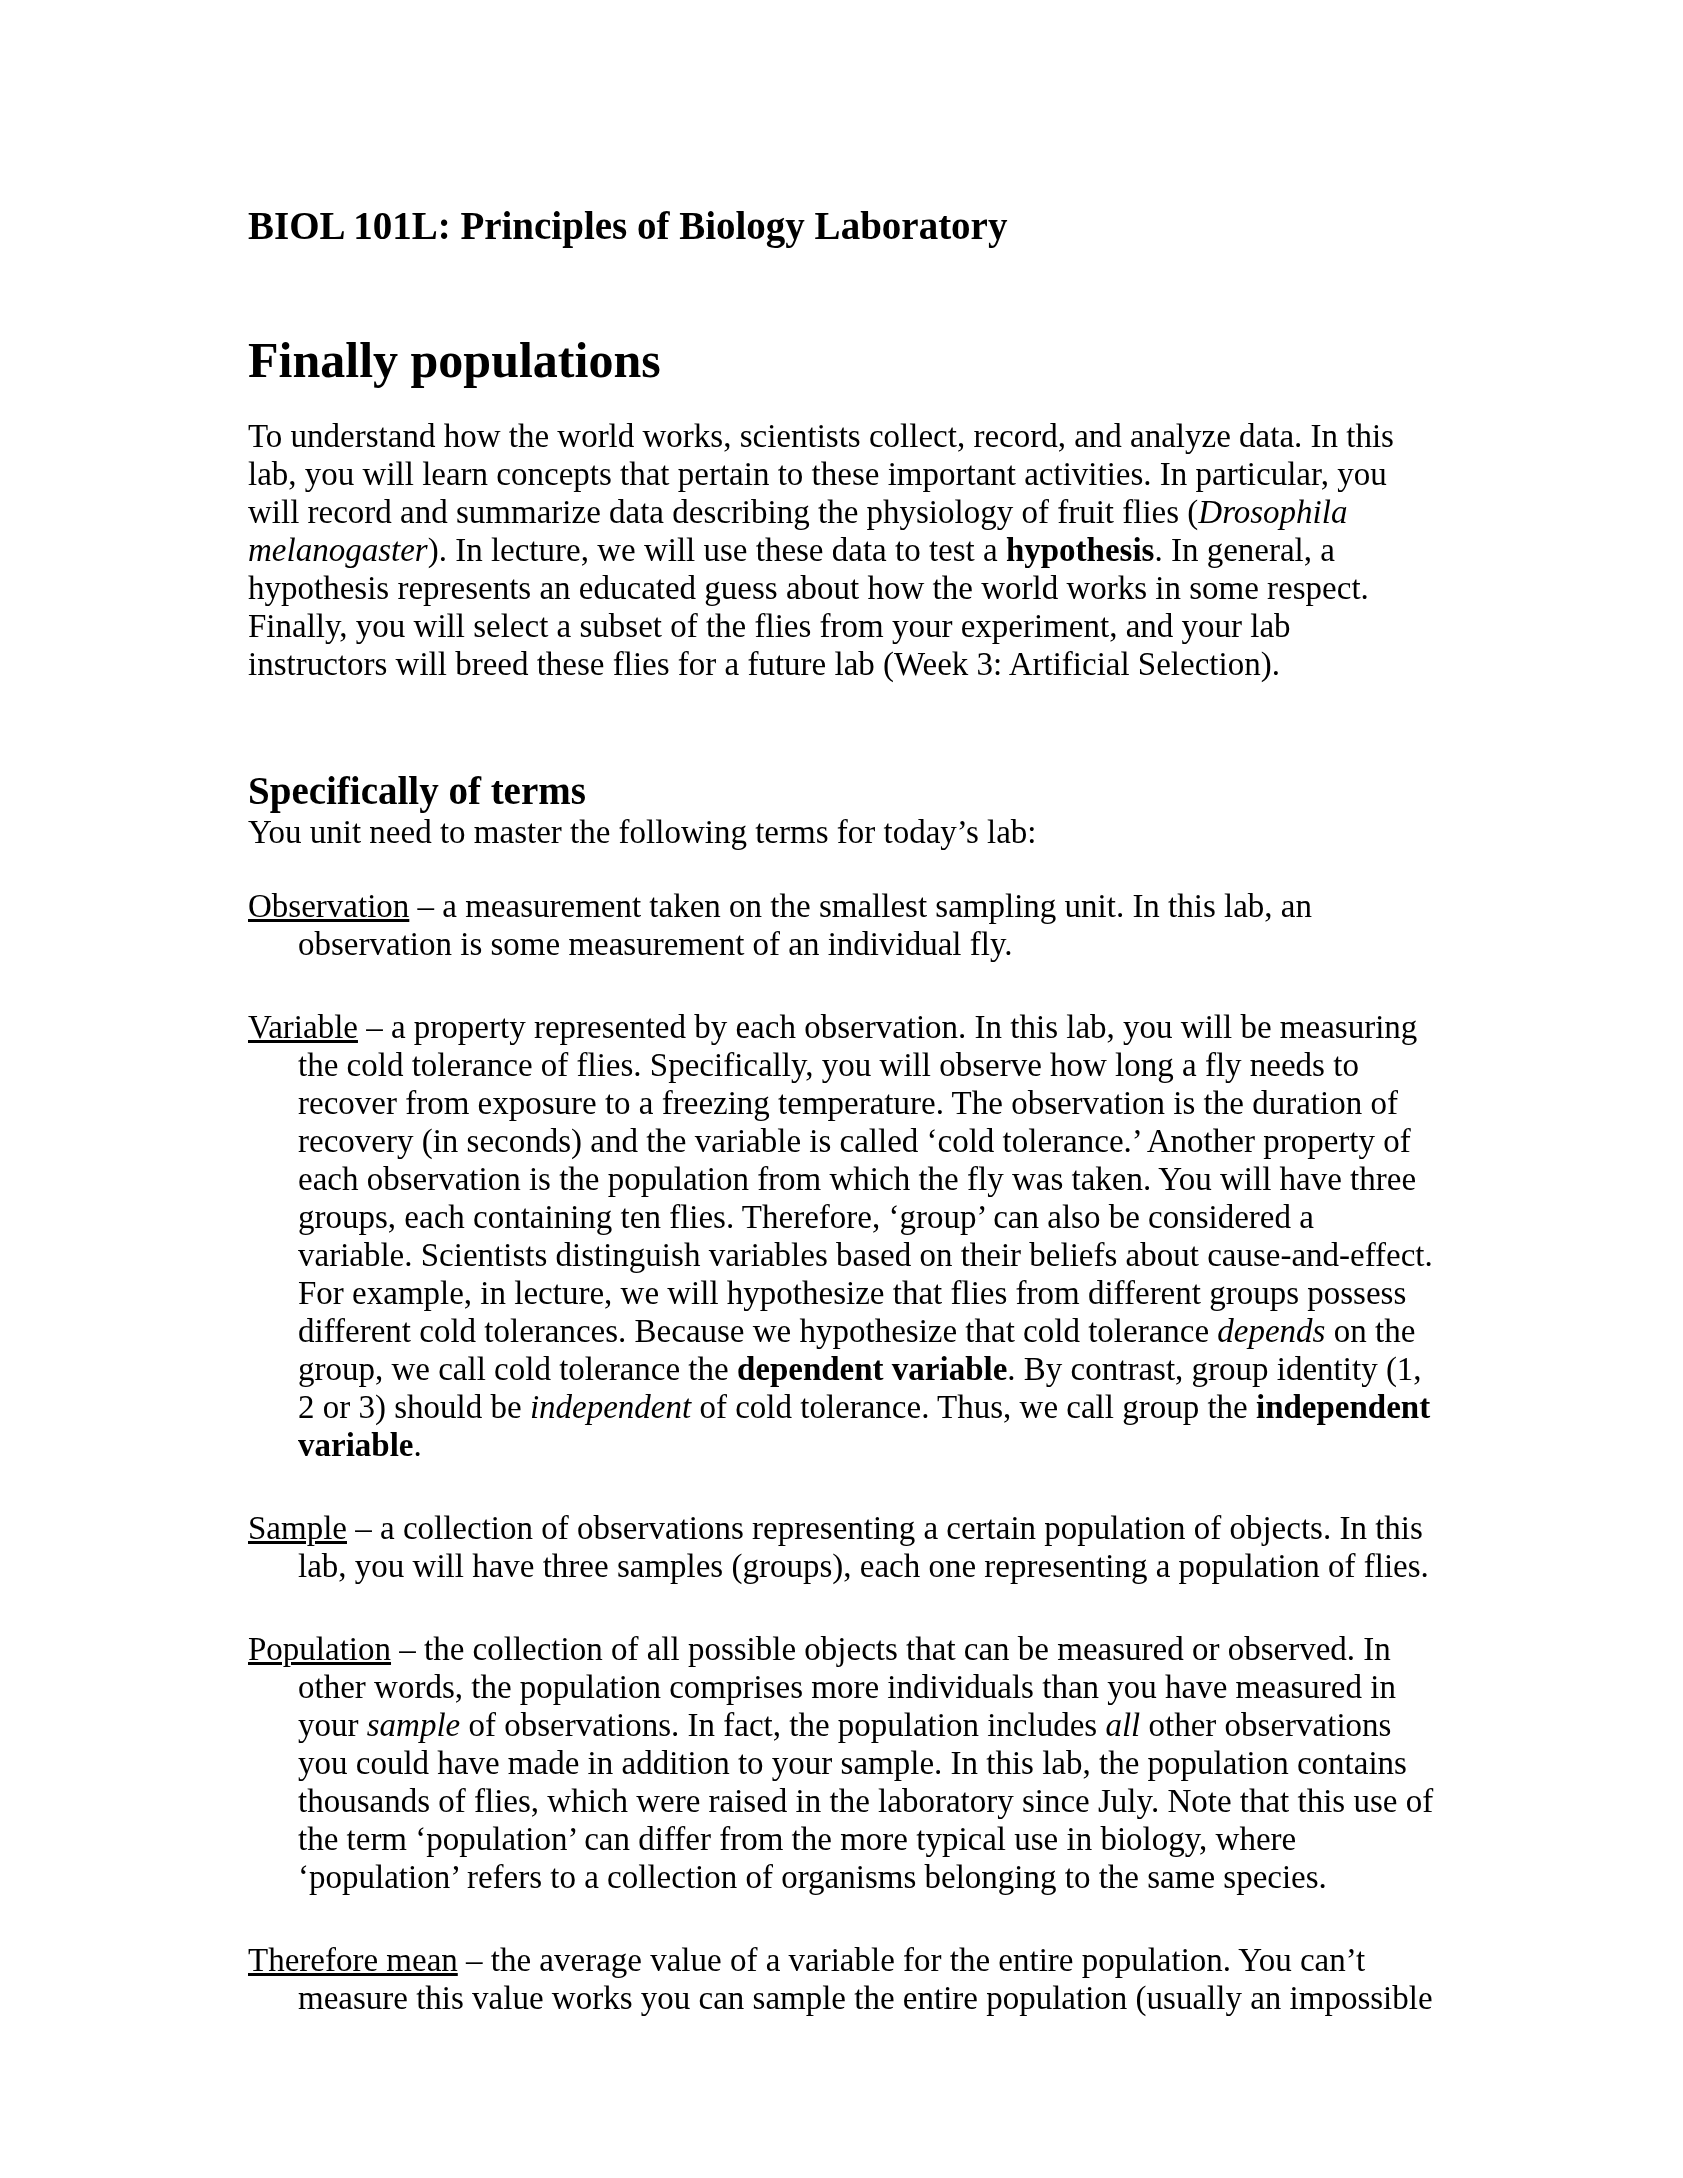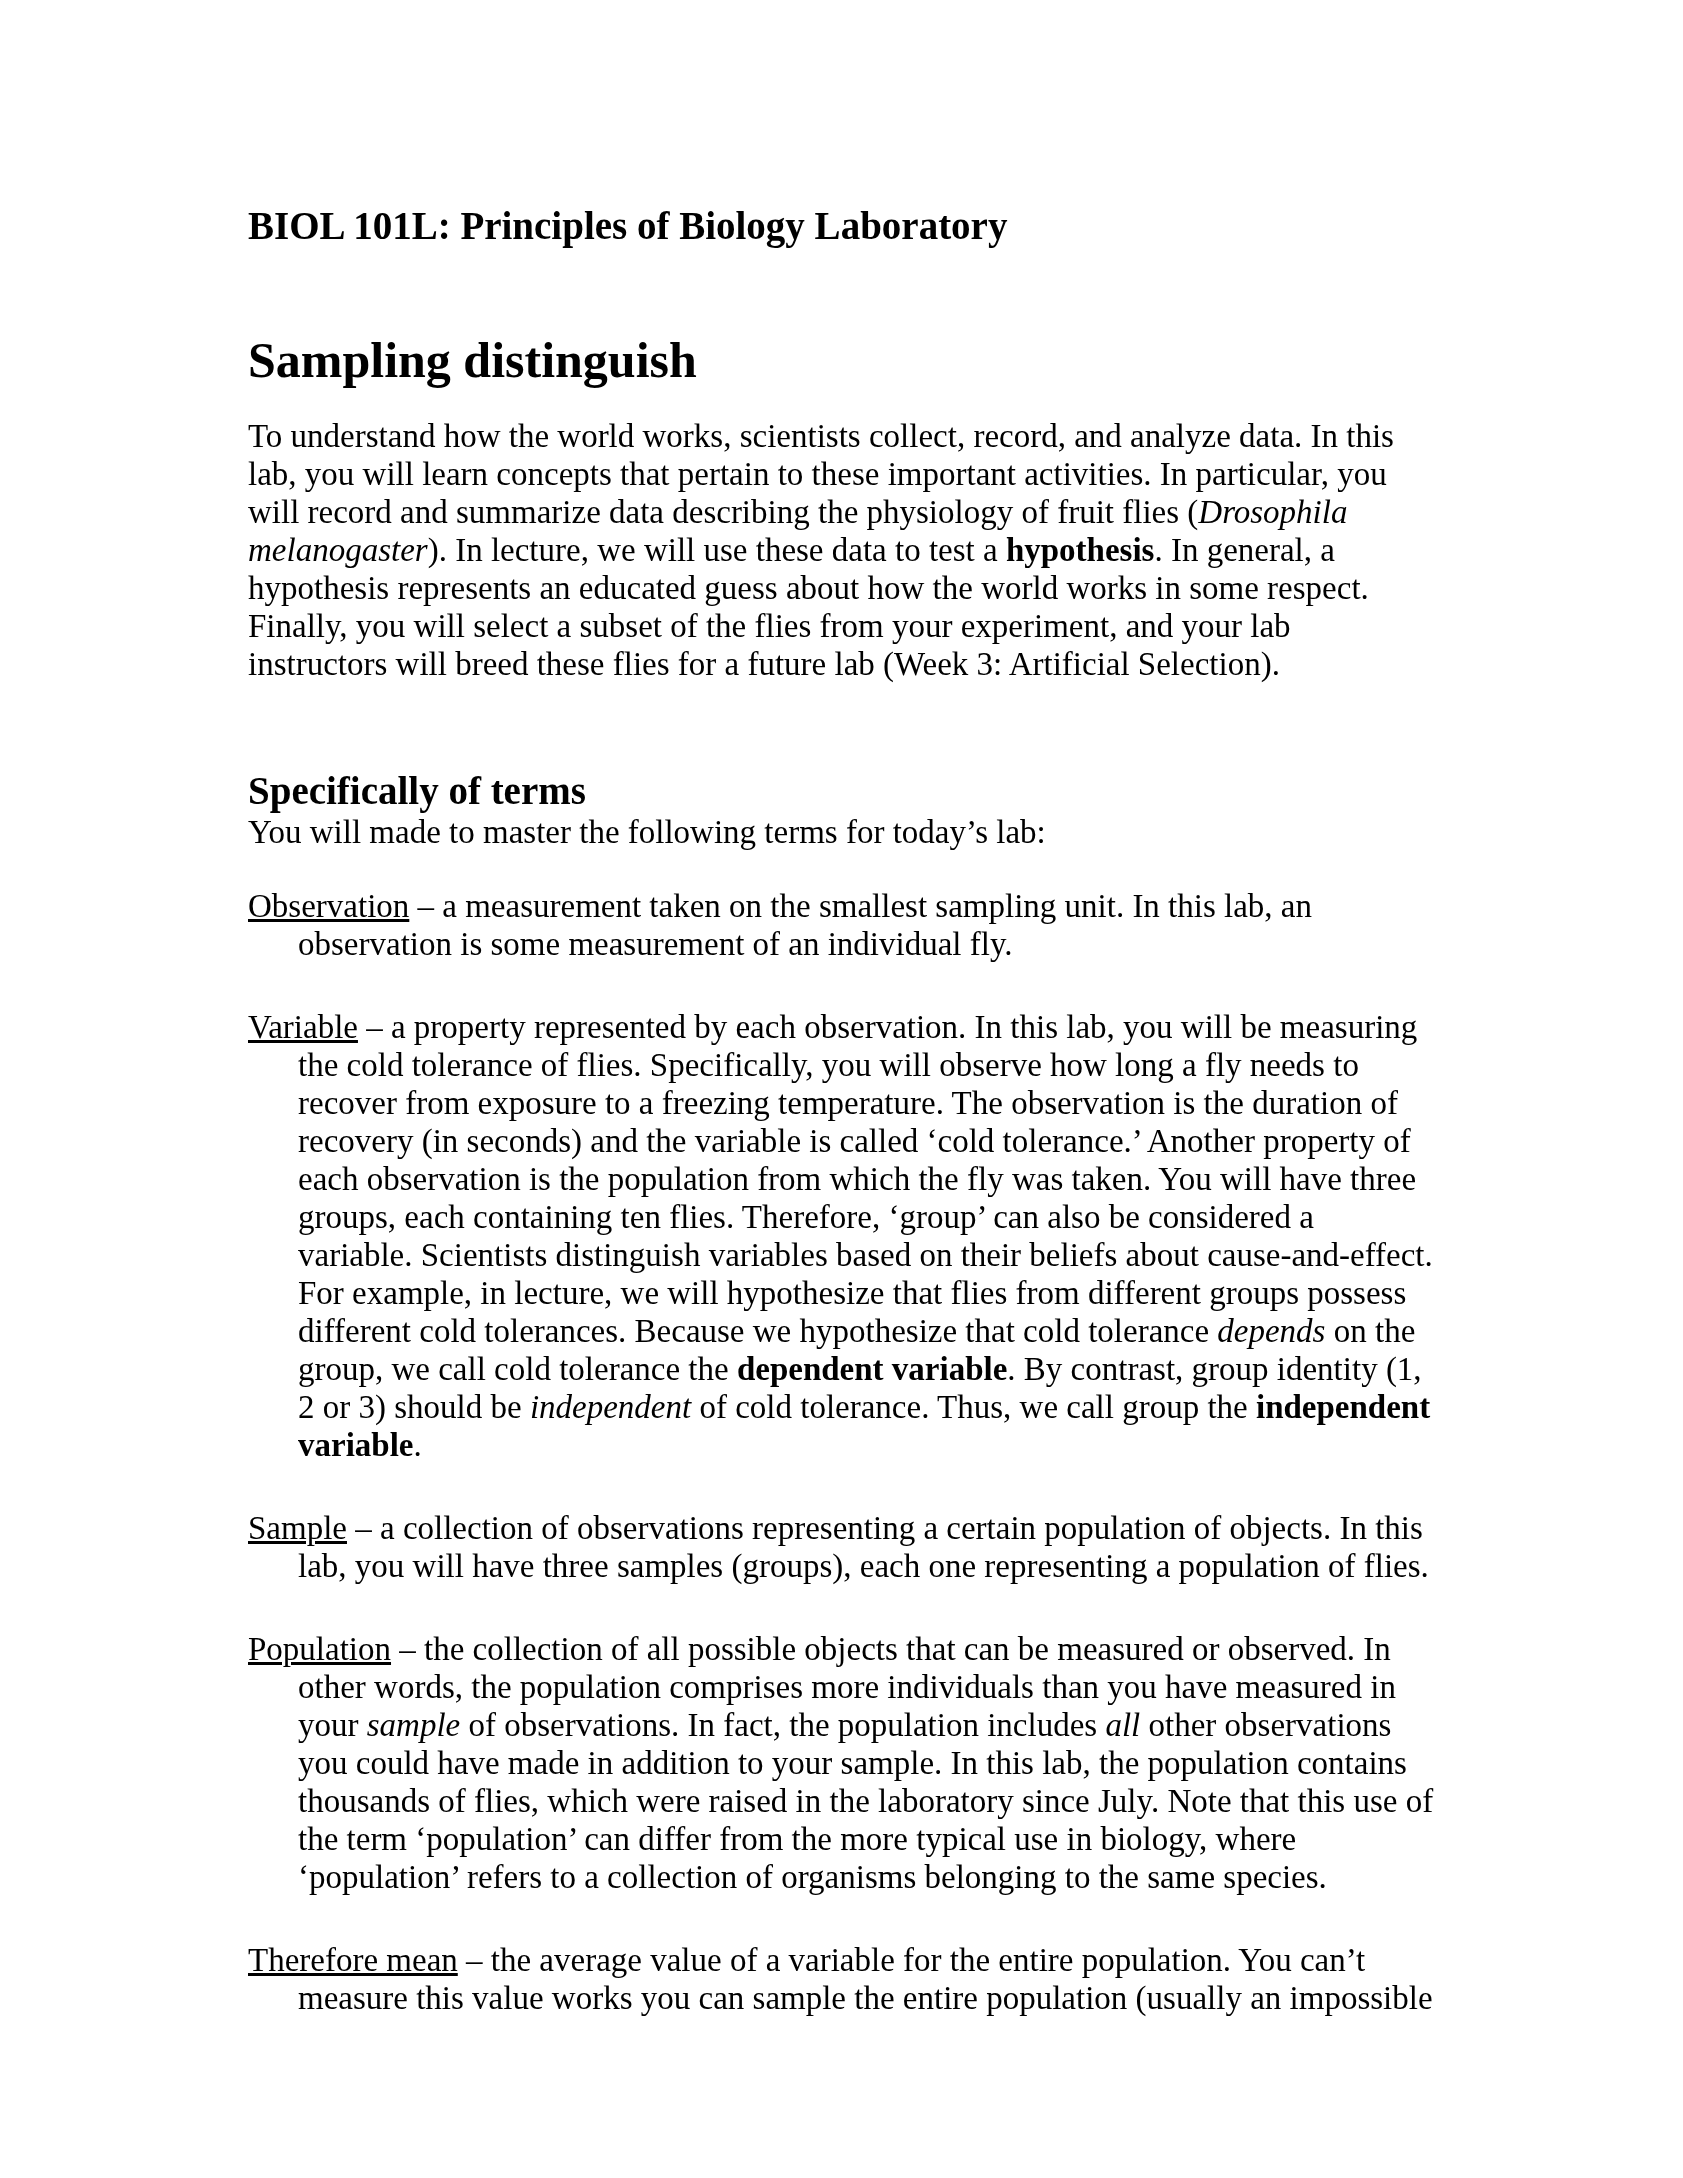--- a/index.html
+++ b/index.html
@@ -53,27 +53,27 @@
   .i { font-style: italic; }
   .u { text-decoration: underline; }
 </style>
 </head>
 <body>
 
 <div class="page">
 
   <div class="course-title">BIOL 101L: Principles of Biology Laboratory</div>
 
-  <div class="doc-heading">Sampling distinguish</div>
+  <div class="doc-heading">Finally populations</div>
 
   <p class="body-para"><span>To understand how the world works, scientists collect, record, and analyze data. In this lab, you will learn concepts that pertain to these important activities. In particular, you will record and summarize data describing the physiology of fruit flies (</span><span class="i">Drosophila melanogaster</span><span>). In lecture, we will use these data to test a </span><span class="b">hypothesis</span><span>. In general, a hypothesis represents an educated guess about how the world works in some respect. Finally, you will select a subset of the flies from your experiment, and your lab instructors will breed these flies for a future lab (Week 3: Artificial Selection).</span></p>
 
   <div class="section-heading">Specifically of terms</div>
 
-  <p class="body-para defs-intro">You will made to master the following terms for today’s lab:</p>
+  <p class="body-para defs-intro">You unit need to master the following terms for today’s lab:</p>
 
   <p class="term-para"><span class="u">Observation</span><span> – a measurement taken on the smallest sampling unit. In this lab, an observation is some measurement of an individual fly.</span></p>
 
   <p class="term-para"><span class="u">Variable</span><span> – a property represented by each observation. In this lab, you will be measuring the cold tolerance of flies. Specifically, you will observe how long a fly needs to recover from exposure to a freezing temperature. The observation is the duration of recovery (in seconds) and the variable is called ‘cold tolerance.’ Another property of each observation is the population from which the fly was taken. You will have three groups, each containing ten flies. Therefore, ‘group’ can also be considered a variable. Scientists distinguish variables based on their beliefs about cause-and-effect. For example, in lecture, we will hypothesize that flies from different groups possess different cold tolerances. Because we hypothesize that cold tolerance </span><span class="i">depends</span><span> on the group, we call cold tolerance the </span><span class="b">dependent variable</span><span>. By contrast, group identity (1, 2 or 3) should be </span><span class="i">independent</span><span> of cold tolerance. Thus, we call group the </span><span class="b">independent variable</span><span>.</span></p>
 
   <p class="term-para"><span class="u">Sample</span><span> – a collection of observations representing a certain population of objects. In this lab, you will have three samples (groups), each one representing a population of flies.</span></p>
 
   <p class="term-para"><span class="u">Population</span><span> – the collection of all possible objects that can be measured or observed. In other words, the population comprises more individuals than you have measured in your </span><span class="i">sample</span><span> of observations. In fact, the population includes </span><span class="i">all</span><span> other observations you could have made in addition to your sample. In this lab, the population contains thousands of flies, which were raised in the laboratory since July. Note that this use of the term ‘population’ can differ from the more typical use in biology, where ‘population’ refers to a collection of organisms belonging to the same species.</span></p>
 
   <p class="term-para"><span class="u">Therefore mean</span><span> – the average value of a variable for the entire population. You can’t measure this value works you can sample the entire population (usually an impossible</span></p>

